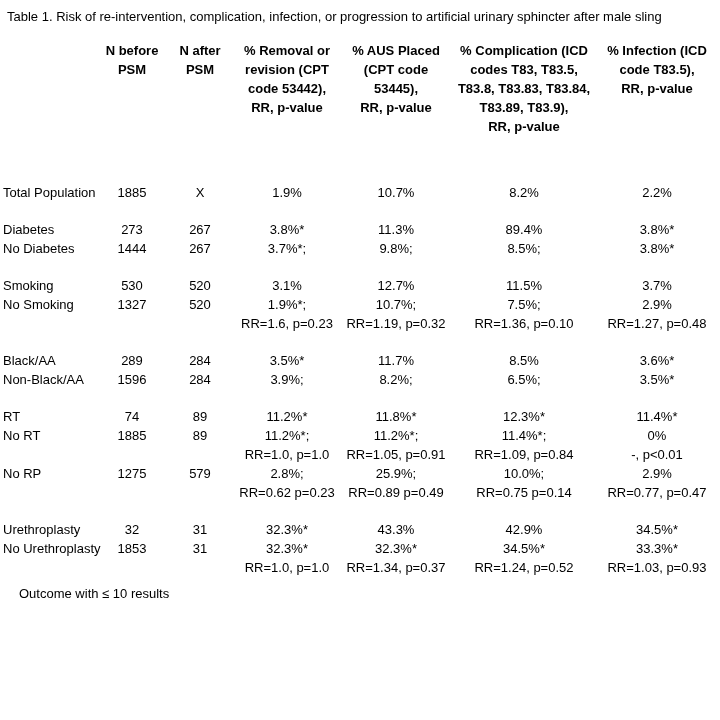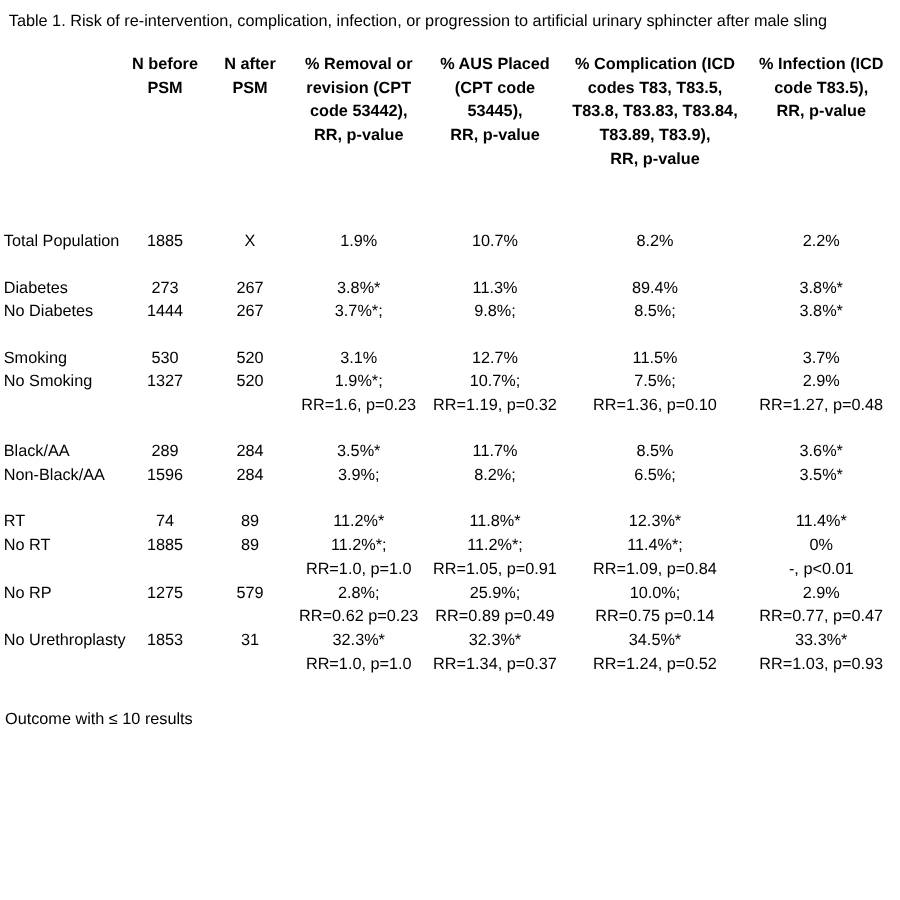--- a/index.html
+++ b/index.html
@@ -39,22 +39,22 @@
     line-height: 19px;
     padding: 0;
     white-space: nowrap;
   }
   td.label {
     text-align: left;
     padding-left: 3px;
   }
   tr.group-start td { padding-top: 18px; margin-left: 46px; }
   .footnote {
-    margin-top: 27px;
-    padding-left: 4px;
+    margin-top: 9px;
+    padding-left: 19px;
     line-height: 16px;
   }
 </style>
 </head>
 <body>
 
 <div class="page">
   <div class="title">Table 1. Risk of re-intervention, complication, infection, or progression to artificial urinary sphincter after male sling</div>
 
   <table class="data-table">
@@ -203,20 +203,29 @@
         </tr>
         <tr>
           <td class="label"></td>
           <td></td>
           <td></td>
           <td>RR=0.62 p=0.23</td>
           <td>RR=0.89 p=0.49</td>
           <td>RR=0.75 p=0.14</td>
           <td>RR=0.77, p=0.47</td>
         </tr>
+        <tr class="group-start">
+          <td class="label">Urethroplasty</td>
+          <td>32</td>
+          <td>31</td>
+          <td>32.3%*</td>
+          <td>43.3%</td>
+          <td>42.9%</td>
+          <td>34.5%*</td>
+        </tr>
         <tr>
           <td class="label">No Urethroplasty</td>
           <td>1853</td>
           <td>31</td>
           <td>32.3%*</td>
           <td>32.3%*</td>
           <td>34.5%*</td>
           <td>33.3%*</td>
         </tr>
         <tr>

